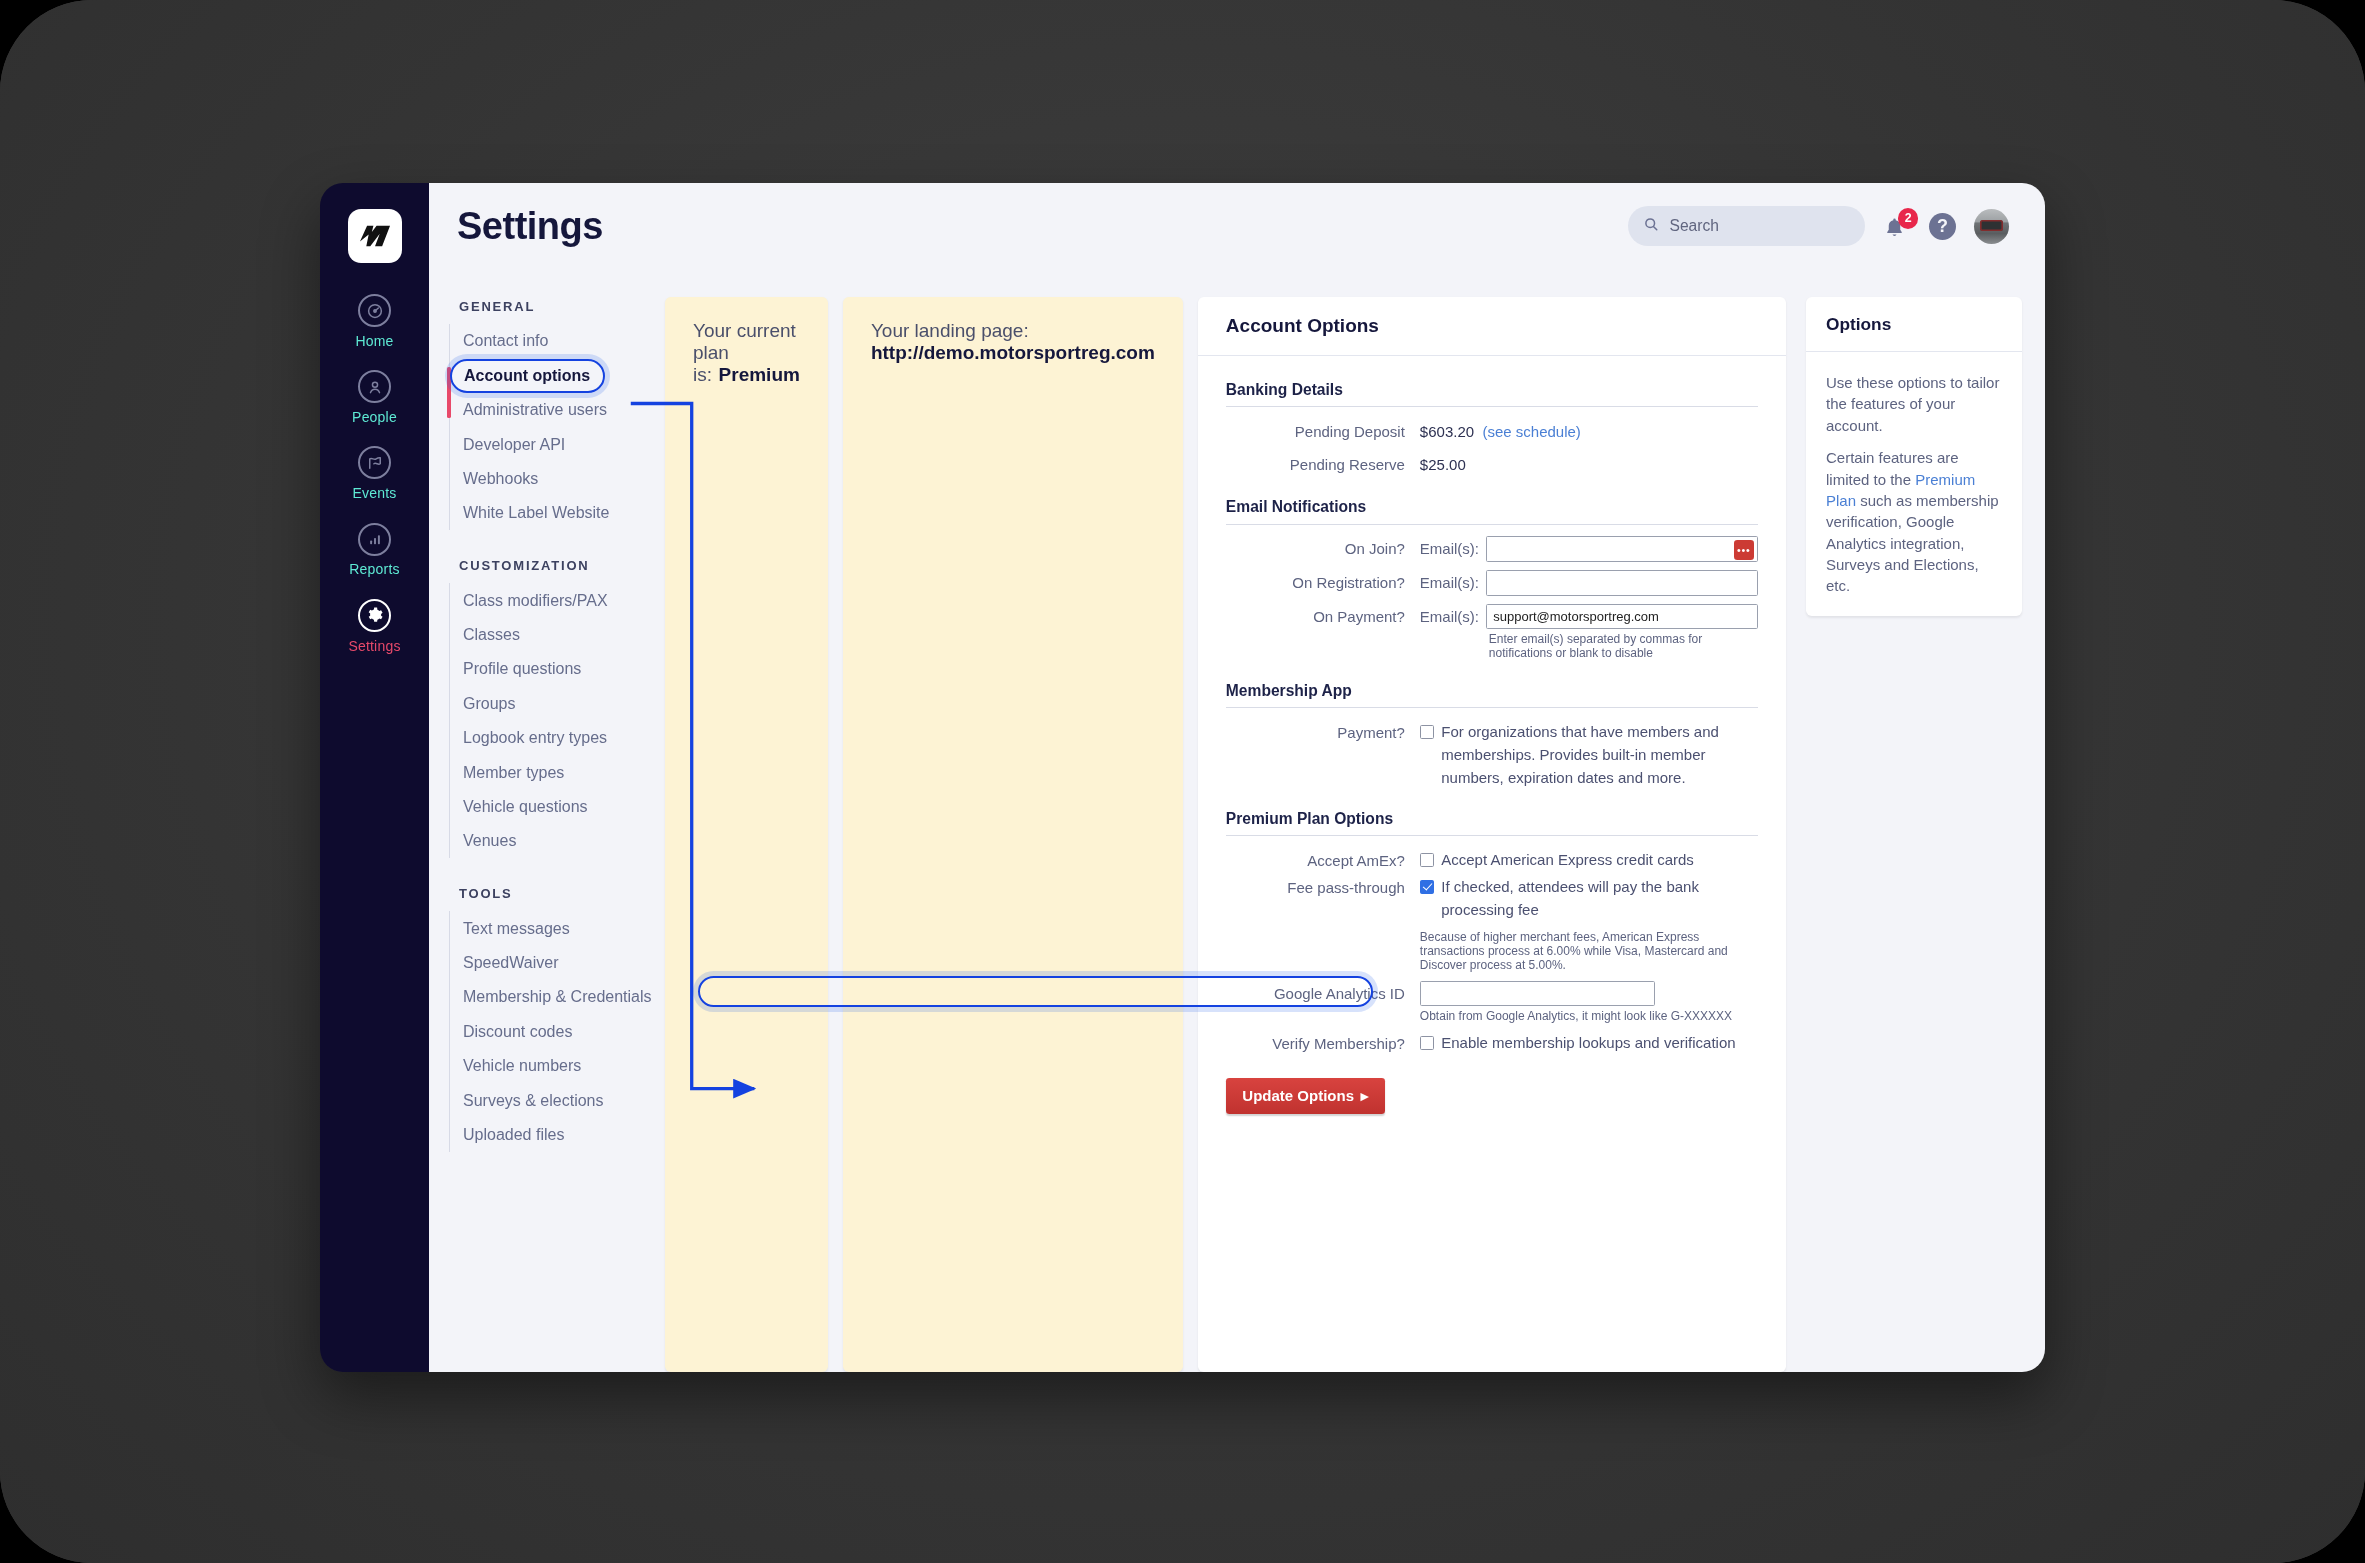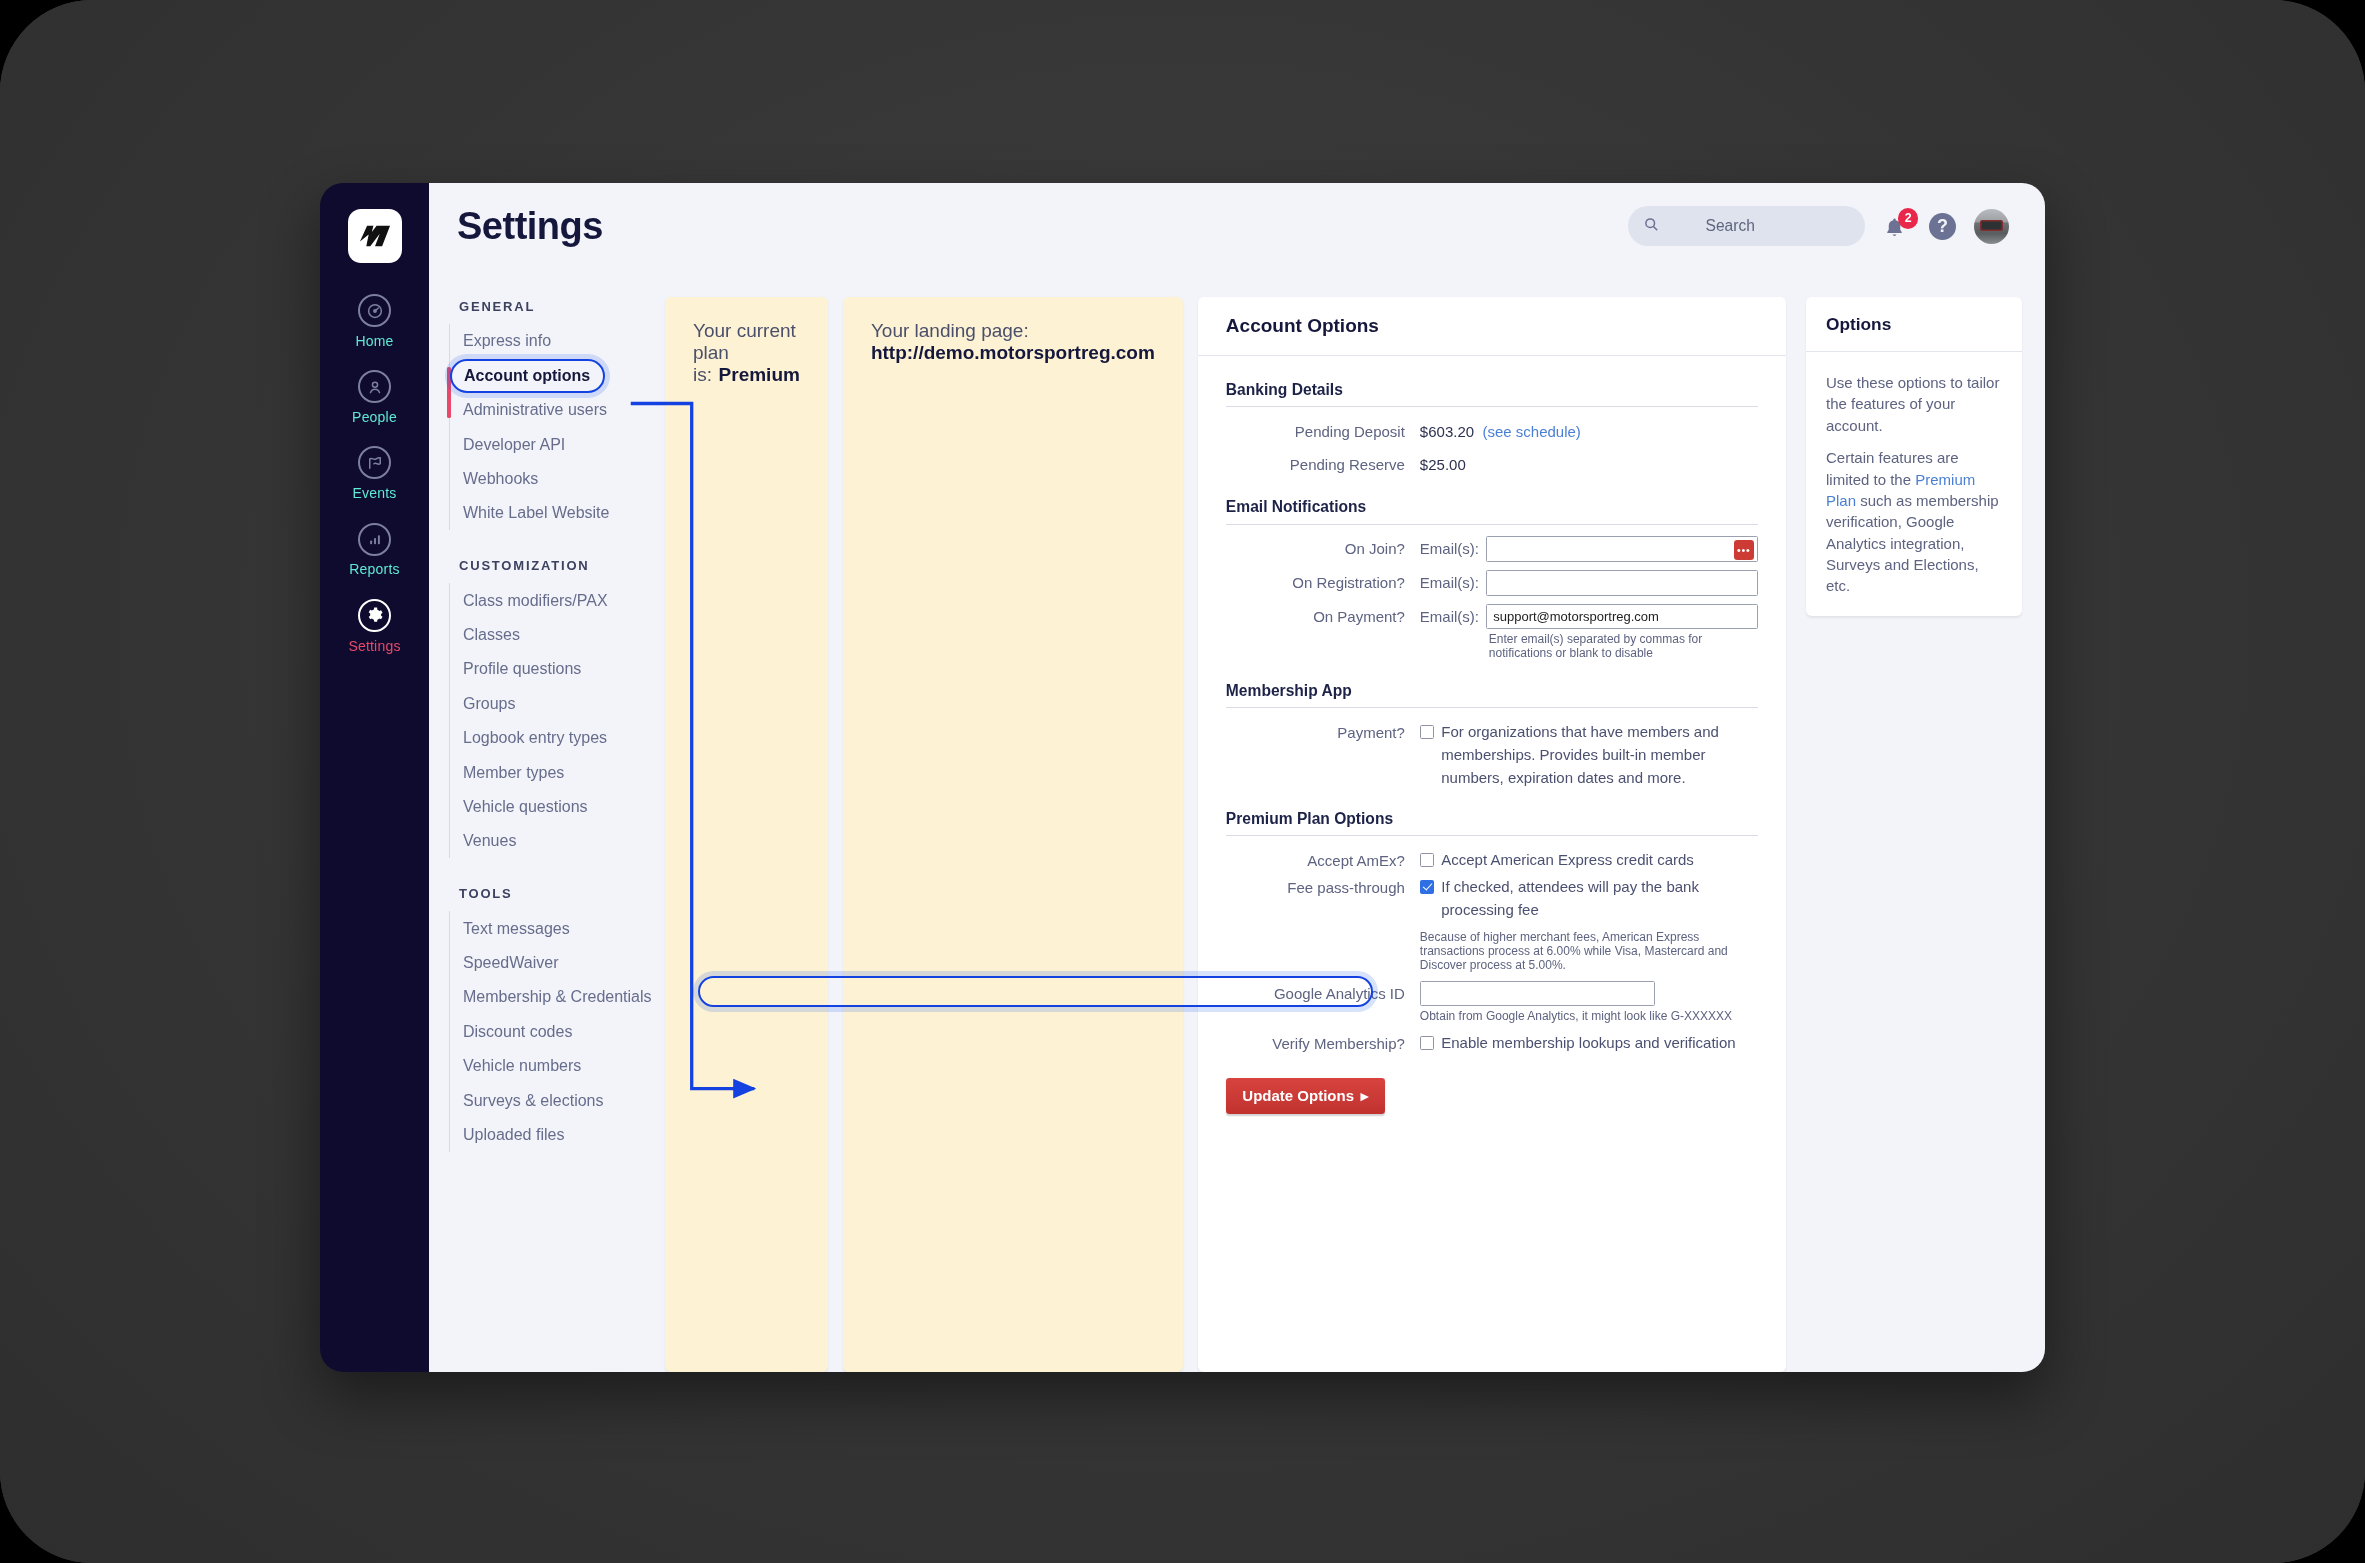--- a/index.html
+++ b/index.html
@@ -84,21 +84,21 @@
     margin-left: auto; display: flex; align-items: center; gap: 18px;
   }
   .searchbox {
     width: 237px; height: 40px; border-radius: 20px;
     background: #dfe3ee;
     display: flex; align-items: center; gap: 10px;
     padding: 0 15px;
     cursor: text;
   }
   .searchbox svg { width: 16.5px; height: 16.5px; color: #6c7293; flex: 0 0 16.5px; }
-  .search-ph { font-size: 15.6px; color: #60657f; margin-left: 36px; }
+  .search-ph { font-size: 15.6px; color: #60657f; }
   .bell-wrap { position: relative; width: 28px; height: 31px; cursor: pointer; }
   .bell-wrap svg { width: 23px; height: 23px; color: #6c7293; margin-top: 5px; }
   .badge {
     position: absolute; top: -2.5px; right: -7.4px;
     min-width: 20.6px; height: 20.6px; padding: 0 4.1px;
     border-radius: 10.7px; background: #e8274b; color: #fff;
     font-size: 12.4px; font-weight: 700;
     display: flex; align-items: center; justify-content: center;
   }
   .help-ico {
@@ -359,21 +359,21 @@
         </div>
       </header>
 
       <div class="content">
 
         <aside class="settings-nav">
 
           <div class="nav-group-title">GENERAL</div>
           <div class="nav-list">
             <div class="nav-redbar"></div>
-            <div class="nav-item">Express info</div>
+            <div class="nav-item">Contact info</div>
             <div class="nav-item active-pill" id="pill-account-options">Account options</div>
             <div class="nav-item">Administrative users</div>
             <div class="nav-item">Developer API</div>
             <div class="nav-item">Webhooks</div>
             <div class="nav-item">White Label Website</div>
           </div>
 
           <div class="nav-group-title">CUSTOMIZATION</div>
           <div class="nav-list">
             <div class="nav-item">Class modifiers/PAX</div>

